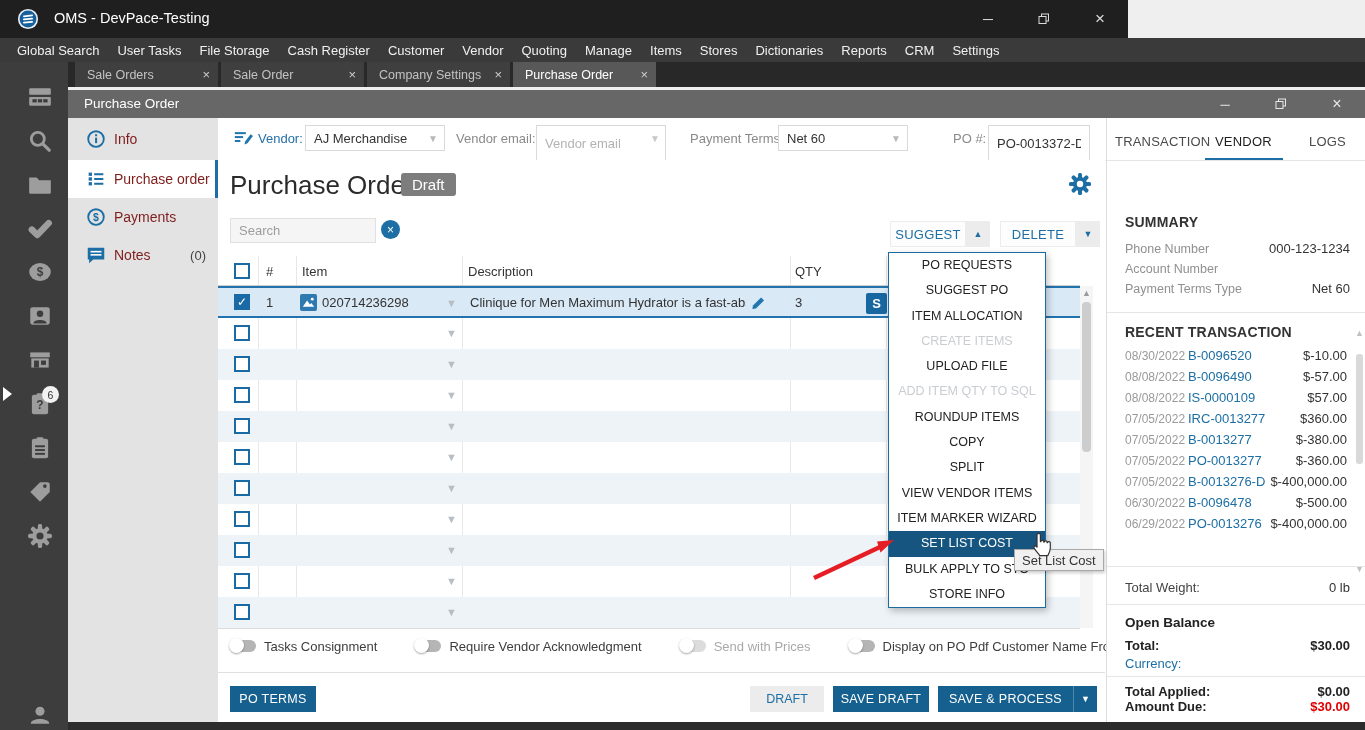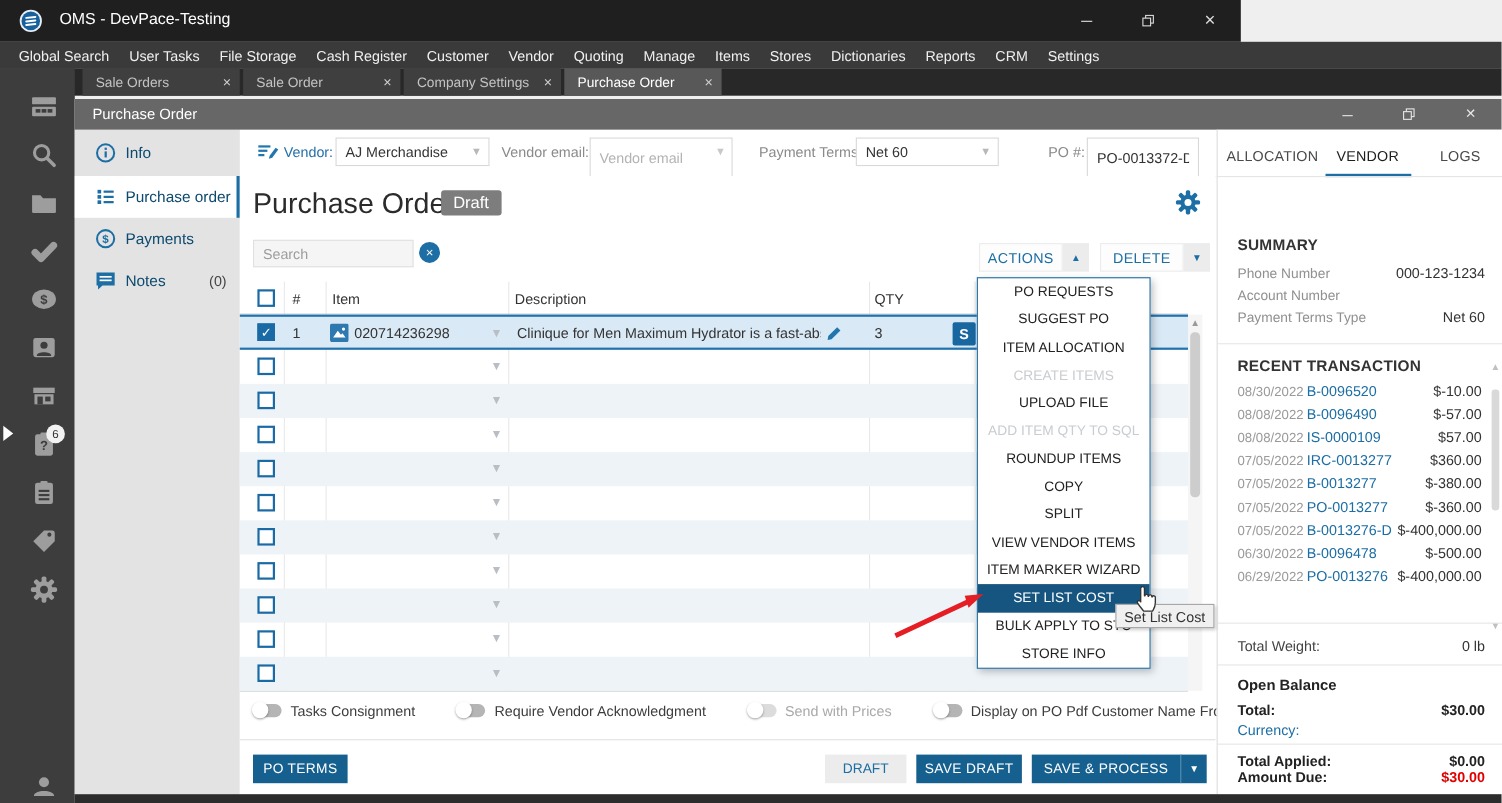--- a/index.html
+++ b/index.html
@@ -40,21 +40,21 @@
   .combo .caret{position:absolute;right:6px;color:#b8b8b8;font-size:10px;}
   .tb-input{position:absolute;top:7px;height:36px;border:1px solid #d9d9d9;background:#fff;box-sizing:border-box;font-size:13px;color:#333;padding:0 8px;font-family:"Liberation Sans",sans-serif;}
   .tb-input::placeholder{color:#b3b3b3;}
   .act-icon{position:absolute;top:9px;width:24px;height:24px;}
   .icon-caret{position:absolute;top:17px;color:#2471a8;font-size:9px;}
   .clip-count{position:absolute;top:6px;font-size:11px;color:#d03a3a;font-weight:bold;}
   
   .nav{position:absolute;left:0;top:28px;width:150px;height:604px;background:#e3e3e3;}
   .nav-item{position:absolute;left:0;width:150px;display:flex;align-items:center;}
   .nav-item .nicon{position:absolute;left:17px;width:22px;height:22px;}
-  .nav-item .nlabel{position:absolute;left:46px;font-size:14px;color:#0c4a6e;}
+  .nav-item .nlabel{position:absolute;left:46px;font-size:14px;color:#7f1d1d;}
   .nav-item.active{background:#fff;}
   .nav-item.active::after{content:"";position:absolute;right:0;top:0;bottom:0;width:3px;background:#1c6ea4;}
   .nav-count{position:absolute;right:12px;font-size:13px;color:#444;}
   
   .main{position:absolute;left:150px;top:70px;width:887px;height:562px;background:#fff;}
   .pg-title{position:absolute;left:12px;top:10px;font-size:26px;color:#2b2b2b;}
   .draft{position:absolute;left:183px;top:13px;background:#7d7d7d;color:#fff;font-size:15px;padding:3px 11px;border-radius:3px;}
   .gear-main{position:absolute;left:850px;top:12px;width:24px;height:24px;}
   .search{position:absolute;left:12px;top:58px;width:146px;height:25px;background:#f5f5f5;border:1px solid #e0e0e0;box-sizing:border-box;font-size:13px;color:#333;padding:0 8px;font-family:"Liberation Sans",sans-serif;}
   .search::placeholder{color:#9d9d9d;}
@@ -364,21 +364,21 @@
             <rect x="10" y="1" width="4" height="22" rx="1.5" transform="rotate(90 12 12)"></rect>
             <rect x="10" y="1" width="4" height="22" rx="1.5" transform="rotate(135 12 12)"></rect>
             <circle cx="12" cy="12" r="7"></circle>
           </g>
           <circle cx="12" cy="12" r="3.2" fill="#fff"></circle>
         </svg>
 
       <input class="search" placeholder="Search" style="">
       <span class="search-x">×</span>
 
-      <div class="btn-light" style="left:672px;width:76px">ACTIONS</div>
+      <div class="btn-light" style="left:672px;width:76px">SUGGEST</div>
       <div class="btn-caret" style="left:748px">▲</div>
       <div class="btn-light" style="left:782px;width:76px">DELETE</div>
       <div class="btn-caret" style="left:858px">▼</div>
 
       <div class="tline" style="left:40px"></div>
       <div class="tline" style="left:78px"></div>
       <div class="tline" style="left:244px"></div>
       <div class="tline" style="left:572px"></div>
       <div class="tline" style="left:668px"></div>
       <div class="thead-border"></div>
@@ -484,21 +484,21 @@
 
       <div class="foot-div"></div>
       <div class="btn-blue" style="left:12px;width:86px">PO TERMS</div>
       <div class="btn-gray" style="left:532px;width:74px">DRAFT</div>
       <div class="btn-blue" style="left:615px;width:96px">SAVE DRAFT</div>
       <div class="btn-blue" style="left:720px;width:135px">SAVE &amp; PROCESS</div>
       <div class="sp-caret">▼</div>
     </div>
 
     <div class="rpanel">
-      <span class="rtab" style="left:8px">ALLOCATION</span>
+      <span class="rtab" style="left:8px">TRANSACTION</span>
       <span class="rtab active" style="left:108px">VENDOR</span>
       <span class="rtab" style="left:202px">LOGS</span>
       <div class="rtab-underline"></div>
       <div class="rtab-border"></div>
 
       <span class="rp-h" style="top:96px">SUMMARY</span>
       <span class="rp-label" style="top:124px">Phone Number</span>
       <span class="rp-val" style="top:123px">000-123-1234</span>
       <span class="rp-label" style="top:144px">Account Number</span>
       <span class="rp-val" style="top:143px"></span>

